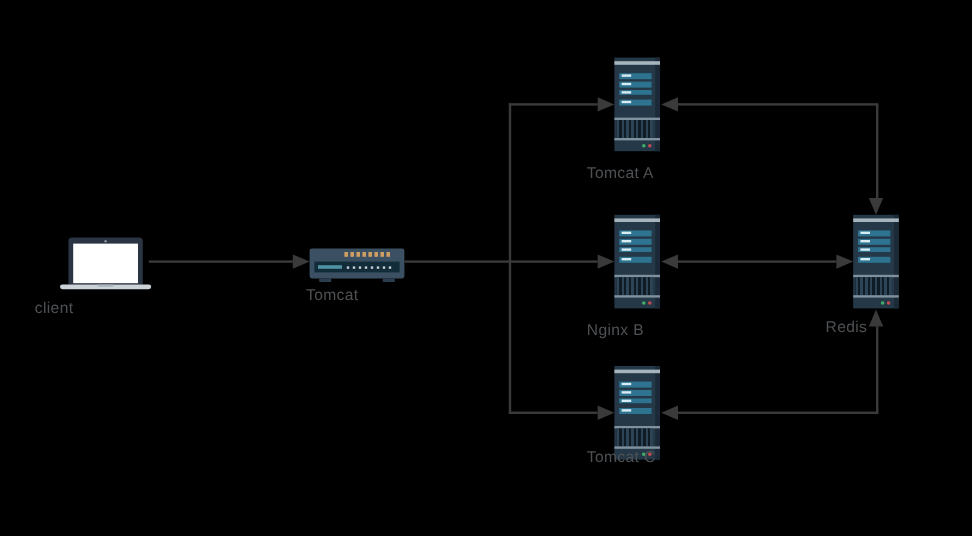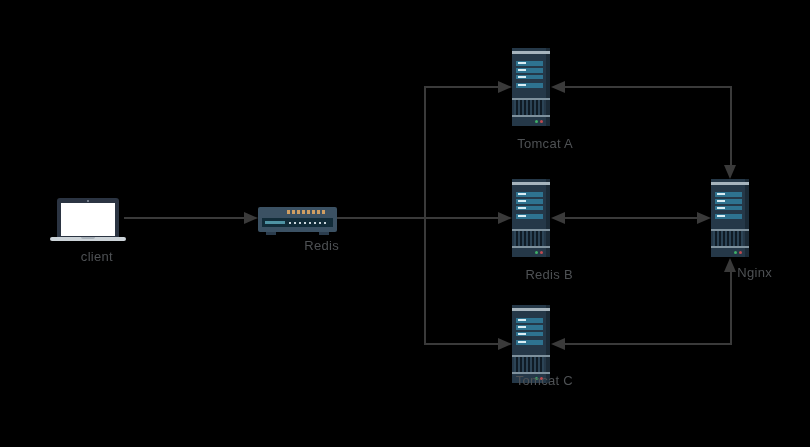--- a/index.html
+++ b/index.html
@@ -2,21 +2,21 @@
 <html><head>
 <meta charset="utf-8">
 <style>
   html,body{margin:0;padding:0;background:#000;}
   .stage{
     position:relative;width:810px;height:447px;background:#000;overflow:hidden;
     font-family:"Liberation Sans","DejaVu Sans",sans-serif;
   }
   .label{
     position:absolute;height:16px;line-height:16px;font-size:13px;color:#4e5154;
-    text-align:right;letter-spacing:.3px;white-space:nowrap;
+    text-align:left;letter-spacing:.3px;white-space:nowrap;
   }
   
   .line{position:absolute;background:#3a3a3a;}
   .ah{position:absolute;width:0;height:0;}
   .ah-r{border-top:6px solid transparent;border-bottom:6px solid transparent;border-left:14px solid #3a3a3a;}
   .ah-l{border-top:6px solid transparent;border-bottom:6px solid transparent;border-right:14px solid #3a3a3a;}
   .ah-d{border-left:6px solid transparent;border-right:6px solid transparent;border-top:14px solid #3a3a3a;}
   .ah-u{border-left:6px solid transparent;border-right:6px solid transparent;border-bottom:14px solid #3a3a3a;}
   
   .server{position:absolute;width:38px;height:78px;background:#253848;}
@@ -89,21 +89,21 @@
           <i></i>
           <i></i>
           <i></i>
           <i></i>
           <i></i>
         </div>
     </div>
     <div class="foot l"></div>
     <div class="foot r"></div>
   </div>
-  <div class="label" style="left:255px;top:238px;width:84px;">Redis</div>
+  <div class="label" style="left:255px;top:238px;width:84px;">Tomcat</div>
 
   <div class="server" style="left:512px;top:48px;">
     <div class="shade"></div>
       <div class="cap"></div>
     <div class="bars">
         <div class="bar"></div>
         <div class="bar"></div>
         <div class="bar thin"></div>
         <div class="bar last"></div>
       </div>
@@ -123,21 +123,21 @@
         <div class="bar"></div>
         <div class="bar thin"></div>
         <div class="bar last"></div>
       </div>
     <div class="sep1"></div>
       <div class="vent"></div>
       <div class="sep2"></div>
     <div class="led green"></div>
     <div class="led red"></div>
   </div>
-  <div class="label" style="left:489px;top:267px;width:84px;">Redis B</div>
+  <div class="label" style="left:489px;top:267px;width:84px;">Nginx B</div>
 
   <div class="server" style="left:512px;top:305px;">
     <div class="shade"></div>
       <div class="cap"></div>
     <div class="bars">
         <div class="bar"></div>
         <div class="bar"></div>
         <div class="bar thin"></div>
         <div class="bar last"></div>
       </div>
@@ -157,21 +157,21 @@
         <div class="bar"></div>
         <div class="bar thin"></div>
         <div class="bar last"></div>
       </div>
     <div class="sep1"></div>
       <div class="vent"></div>
       <div class="sep2"></div>
     <div class="led green"></div>
     <div class="led red"></div>
   </div>
-  <div class="label" style="left:688px;top:265px;width:84px;">Nginx</div>
+  <div class="label" style="left:688px;top:265px;width:84px;">Redis</div>
 
   <div class="line" style="left:124px;top:217px;width:120px;height:2px;"></div>
   <div class="ah ah-r" style="left:244px;top:212px;"></div>
 
   <div class="line" style="left:337px;top:217px;width:161px;height:2px;"></div>
   <div class="ah ah-r" style="left:498px;top:212px;"></div>
 
   <div class="line" style="left:424px;top:86px;width:2px;height:259px;"></div>
 
   <div class="line" style="left:424px;top:86px;width:74px;height:2px;"></div>

